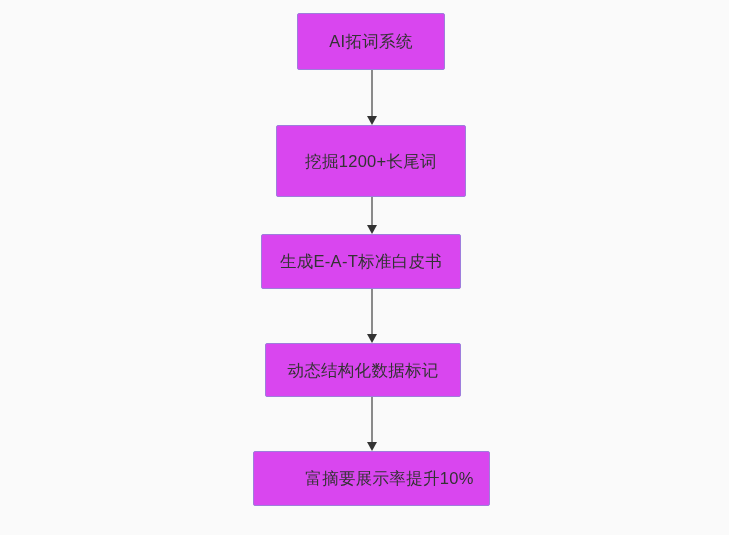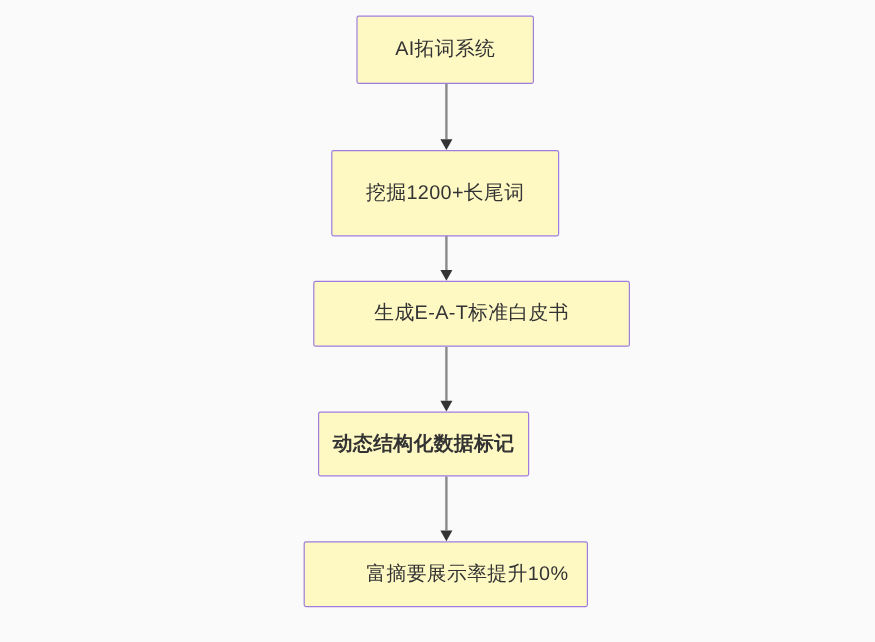--- a/index.html
+++ b/index.html
@@ -14,21 +14,21 @@
     overflow: hidden;
   }
   #flowchart {
     position: relative;
     width: 729px;
     height: 535px;
   }
   .node {
     position: absolute;
     box-sizing: border-box;
-    background: #fef9c3;
+    background: #d946ef;
     border: 1.4px solid #9e7ddc;
     border-radius: 2px;
     display: flex;
     align-items: center;
     justify-content: center;
     color: #333333;
     font-size: 16.5px;
     letter-spacing: 0.3px;
     line-height: 1;
     white-space: nowrap;
@@ -83,25 +83,25 @@
   </div>
 
   <div class="node" style="left:297px; top:13px; width:148px; height:57px;">
     <span class="node-label">AI拓词系统</span>
   </div>
 
   <div class="node" style="left:276px; top:125px; width:190px; height:72px;">
     <span class="node-label">挖掘1200+长尾词</span>
   </div>
 
-  <div class="node" style="left:261px; top:234px; width:264px; height:55px;">
+  <div class="node" style="left:261px; top:234px; width:200px; height:55px;">
     <span class="node-label">生成E-A-T标准白皮书</span>
   </div>
 
-  <div class="node" style="left:265px; top:343px; width:176px; height:54px;font-weight:bold;">
+  <div class="node" style="left:265px; top:343px; width:196px; height:54px;">
     <span class="node-label">动态结构化数据标记</span>
   </div>
 
   <div class="node" style="left:253px; top:451px; width:237px; height:55px;padding-left:36px;">
     <span class="node-label">富摘要展示率提升10%</span>
   </div>
 
 </div>
 
 </body></html>

